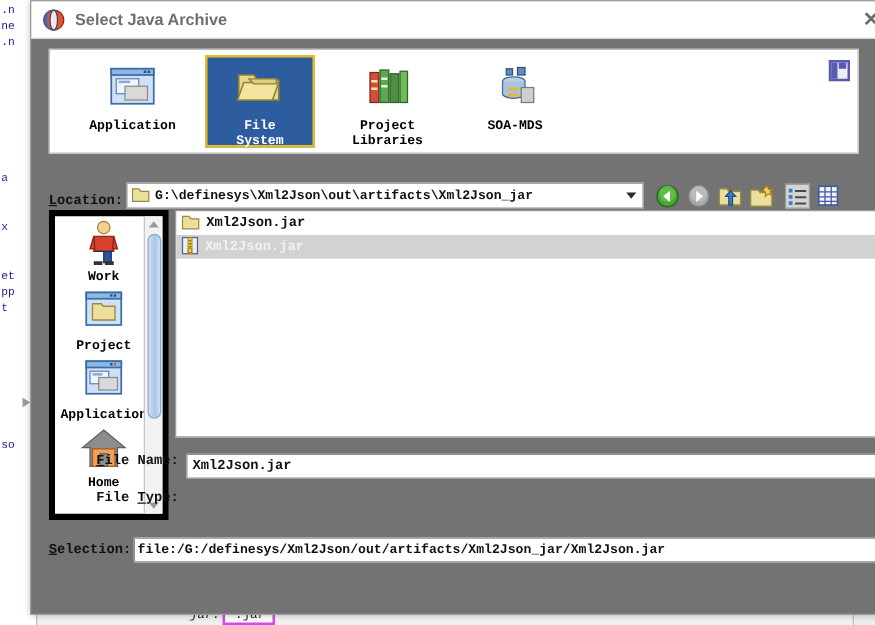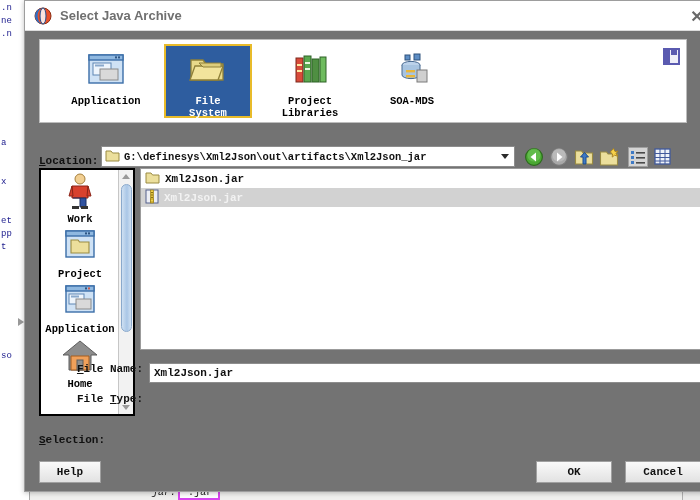--- a/index.html
+++ b/index.html
@@ -151,21 +151,21 @@
     width: 20px; height: 20px; margin-left: 5px;
     position: relative; cursor: pointer;
   }
   .tb-btn.pressed { background: #d4d4d4; border: 1px solid #9f9f9f; }
   .tb-gap { margin-left: 9px; }
 
   
   #shortcuts {
     position: absolute; left: 14px; top: 167px;
     width: 96px; height: 248px;
-    background: #ffffff; border: 2px solid #000000;
+    background: #ffffff; border: 5px solid #000000;
     overflow: hidden;
   }
   .sc-item {
     width: 78px; display: flex; flex-direction: column;
     align-items: center; cursor: pointer; margin-top: 2px;
   }
   .sc-label {
     font-family: "Liberation Mono", monospace; font-size: 10.5px;
     color: #000; margin-top: 1px; text-align: center;
   }
@@ -543,21 +543,17 @@
     <span class="fld-label"><span class="u">F</span>ile Name:</span>
     <span class="fld-input">Xml2Json.jar</span>
   </div>
 
   <div class="field-row" id="row-filetype">
     <span class="fld-label">File <span class="u">T</span>ype:</span>
   </div>
 
   <div id="row-selection">
     <span class="sel-label"><span class="u">S</span>election:</span>
-  </div>
-
-  <div id="buttonbar">
-    <span class="btn" id="btn-help">Help</span>
-    <span class="btn" id="btn-ok">OK</span>
-    <span class="btn" id="btn-cancel">Cancel</span>
-  </div>
+    <span class="sel-input">file:/G:/definesys/Xml2Json/out/artifacts/Xml2Json_jar/Xml2Json.jar</span>
+  </div>
+
 
 </div>
 
 </body></html>

